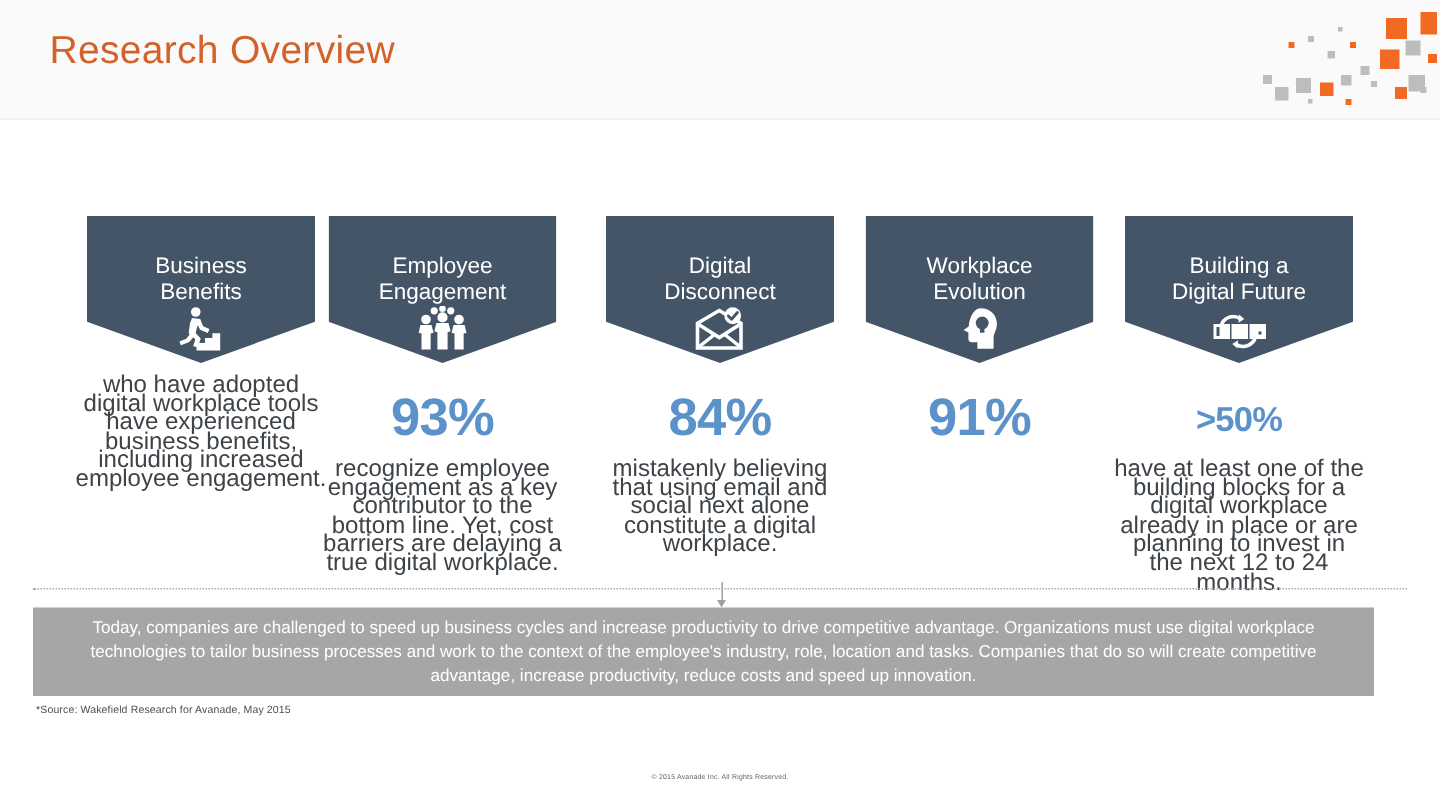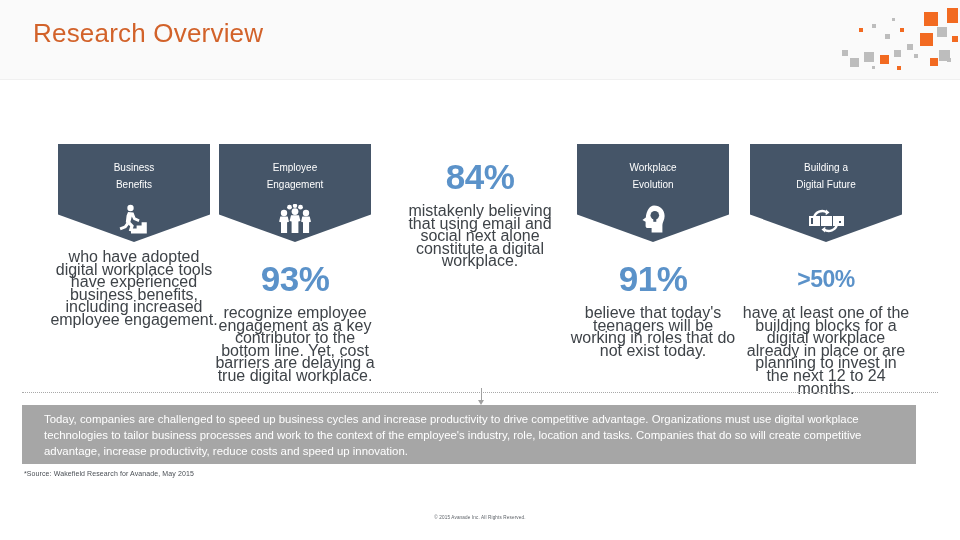--- a/index.html
+++ b/index.html
@@ -80,22 +80,22 @@
     position: relative;
     width: 152px;
     margin: 4px auto 0;
     height: 98px;
     background: #455568;
     color: #ffffff;
     -webkit-clip-path: polygon(0 0, 100% 0, 100% 72%, 50% 100%, 0 72%);
     clip-path: polygon(0 0, 100% 0, 100% 72%, 50% 100%, 0 72%);
   }
   .banner-title {
-    padding-top: 16px;
-    font-size: 10px;
+    padding-top: 26px;
+    font-size: 15px;
     line-height: 16.5px;
     white-space: pre-line;
   }
   .banner-icon {
     position: absolute;
     left: 0;
     right: 0;
     top: 58px;
     height: 34px;
     display: flex;
@@ -165,20 +165,21 @@
     height: 59px;
     background: #a6a6a6;
     color: #ffffff;
     display: flex;
     align-items: center;
     justify-content: center;
   }
   #summary-text {
     font-size: 11.4px;
     line-height: 16px;
+    text-align: center;
     padding: 0 22px;
   }
 
   
   #source-note {
     position: absolute;
     left: 24px;
     top: 470px;
     font-size: 7px;
     color: #4a4f55;
@@ -263,38 +264,50 @@
               <circle cx="20" cy="1.8" r="2.2"></circle>
               <circle cx="25.5" cy="3.2" r="2.4"></circle>
           </svg>
         </div>
       </div>
       <div class="stat">93%</div>
       <div class="desc">recognize employee engagement as a key contributor to the bottom line. Yet, cost barriers are delaying a true digital workplace.</div>
     </div>
 
     <div class="col c2">
+      <div class="banner">
+        <div class="banner-title">Digital
+Disconnect</div>
+        <div class="banner-icon">
+          <svg width="36" height="30" viewBox="0 0 36 30" fill="none">
+            <path d="M3 11.5 L17.5 3 L32 11.5 L32 28 L3 28 Z" stroke="#ffffff" stroke-width="2.4" fill="#455568"></path>
+            <path d="M3 11.8 L17.5 21 L32 11.8" stroke="#ffffff" stroke-width="2.4"></path>
+            <path d="M3.5 27.6 L15 18.5 M32 27.6 L20.5 18.5" stroke="#ffffff" stroke-width="2.2"></path>
+            <circle cx="26.5" cy="6.5" r="5.6" fill="#ffffff"></circle>
+            <path d="M23.6 6.6 L25.7 8.8 L29.6 4.3" stroke="#455568" stroke-width="1.9" stroke-linecap="round" stroke-linejoin="round"></path>
+          </svg>
+        </div>
+      </div>
       <div class="stat">84%</div>
       <div class="desc">mistakenly believing that using email and social next alone constitute a digital workplace.</div>
     </div>
 
     <div class="col c3">
       <div class="banner">
         <div class="banner-title">Workplace
 Evolution</div>
         <div class="banner-icon">
           <svg width="30" height="30" viewBox="0 0 30 30" fill="#ffffff">
             <path d="M16 1.5c6.2 0 10.6 4.6 10.6 10.4 0 4.2-2.2 6.4-2.2 9v7.6H13.6v-4.4H9.8c-1.4 0-2.2-.9-2.2-2.1v-4.3L4.4 16l3.4-2.4C8.5 6.6 11.6 1.5 16 1.5z"></path>
             <circle cx="16.8" cy="11.3" r="4.3" fill="#455568"></circle>
             <rect x="15.3" y="14.4" width="3" height="3.4" fill="#455568"></rect>
           </svg>
         </div>
       </div>
       <div class="stat">91%</div>
-      <div class="desc">believe that today's teenagers will be working in roles that do not exist today.</div>
     </div>
 
     <div class="col c4">
       <div class="banner">
         <div class="banner-title">Building a
 Digital Future</div>
         <div class="banner-icon">
           <svg width="42" height="30" viewBox="0 0 42 30" fill="none">
             <rect x="4" y="12" width="11" height="10" fill="#ffffff"></rect>
             <rect x="16" y="12" width="11" height="10" fill="#ffffff"></rect>

